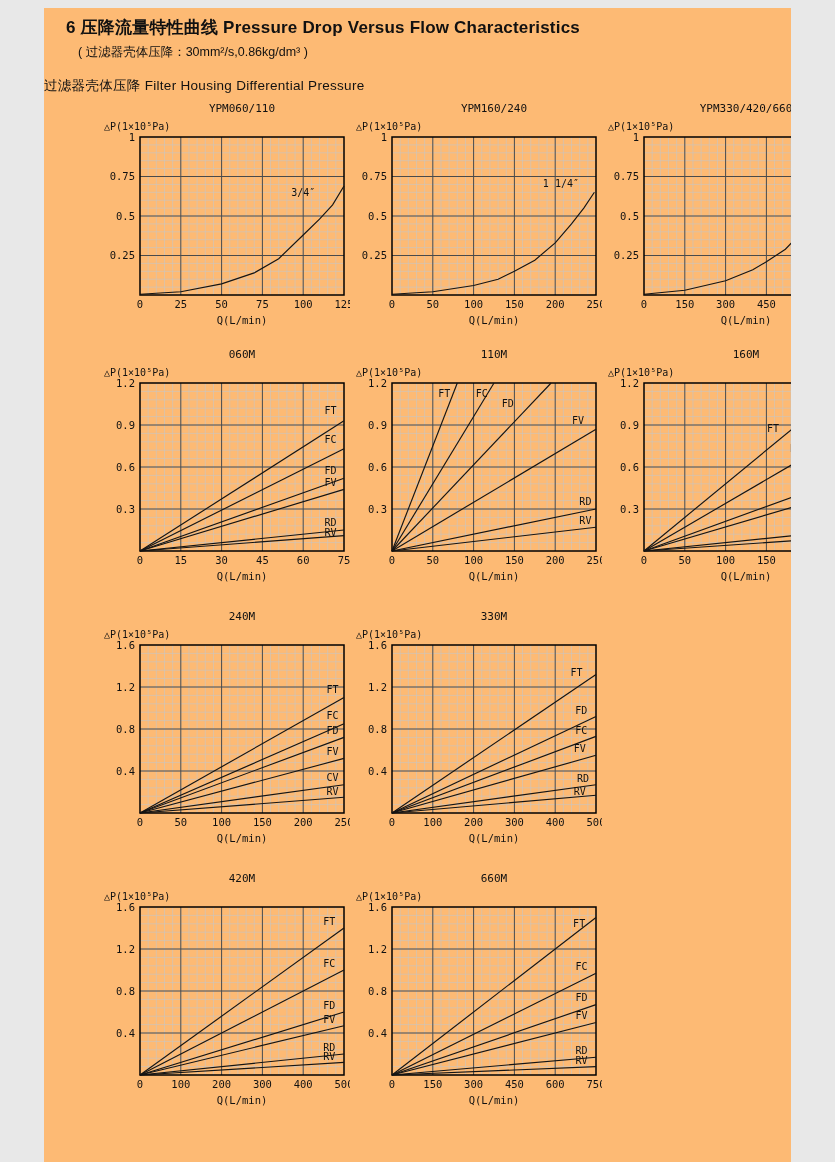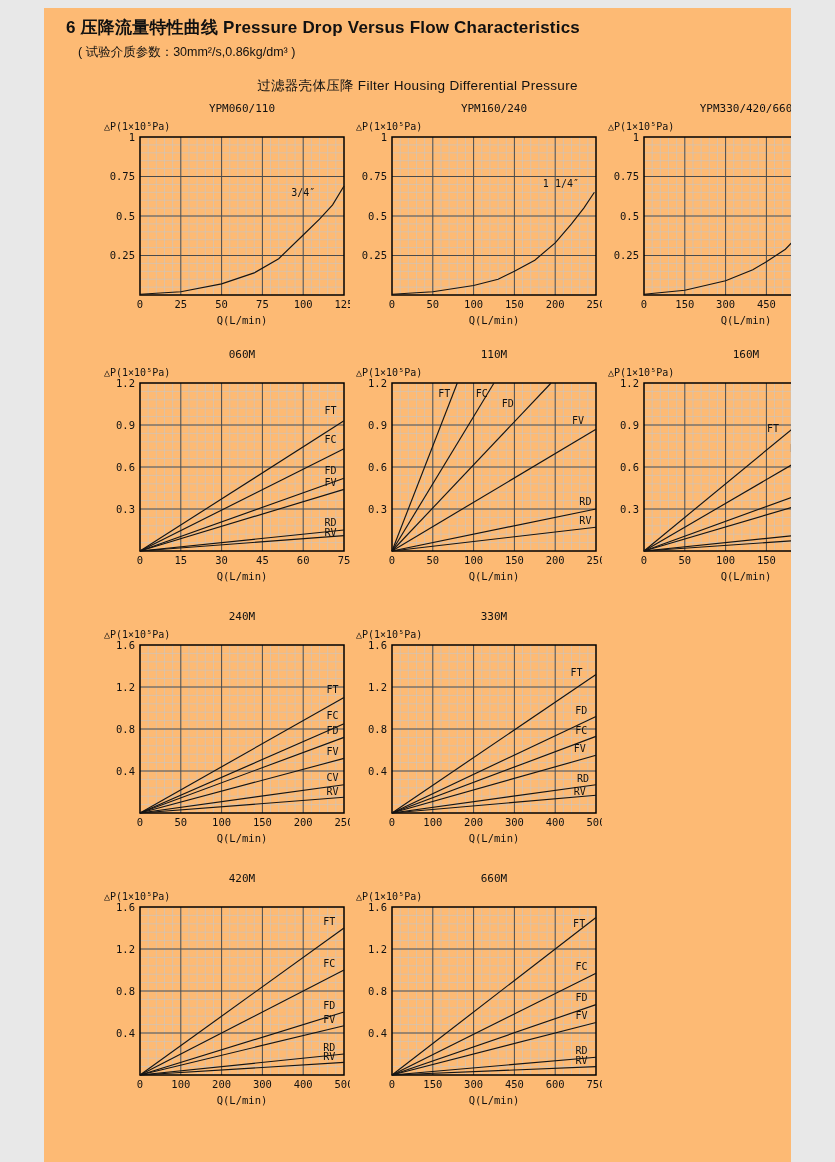--- a/index.html
+++ b/index.html
@@ -5,42 +5,42 @@
   html,body { margin:0; padding:0; background:#e8e8e8; }
   .page {
     width:747px; height:1162px; background:#fdba74; margin:8px auto;
     position:relative; overflow:hidden;
     font-family:"Liberation Sans", sans-serif; color:#111;
   }
   .header { padding:8px 0 0 22px; }
   .page-title { font-size:17px; font-weight:bold; margin:0; letter-spacing:0.2px; }
   .subtitle { font-size:12.5px; margin:5px 0 0 12px; }
   .section-heading {
-    text-align:center; font-size:13.5px; font-weight:normal;
+    font-size:13.5px; font-weight:normal;
     margin:16px 0 0 0; letter-spacing:0.3px;
   }
   .section-heading.second { margin-top:40px; }
   .chart-row { display:flex; margin-left:54px; }
   #row-housing { margin-top:4px; }
   #row-el1 { margin-top:12px; }
   #row-el2 { margin-top:18px; }
   #row-el3 { margin-top:18px; }
   .chart { width:252px; flex:0 0 252px; }
   svg text {
     font-family:"DejaVu Sans Mono", monospace;
     fill:#111;
   }
 </style>
 </head>
 <body>
 
 <div class="page">
   <div class="header">
     <h1 class="page-title">6 压降流量特性曲线 Pressure Drop Versus Flow Characteristics</h1>
-    <div class="subtitle">( 试验介质参数：30mm²/s,0.86kg/dm³ )</div>
+    <div class="subtitle">( 过滤器壳体压降：30mm²/s,0.86kg/dm³ )</div>
   </div>
 
   <div class="section-heading">过滤器壳体压降 Filter Housing Differential Pressure</div>
   <div class="chart-row" id="row-housing">
       <div class="chart"><svg width="252" height="230" viewBox="0 0 252 230">
           <line x1="50.16" y1="38" x2="50.16" y2="196" stroke="#c6c6c6" stroke-width="0.6"></line>
           <line x1="58.32" y1="38" x2="58.32" y2="196" stroke="#c6c6c6" stroke-width="0.6"></line>
           <line x1="66.48" y1="38" x2="66.48" y2="196" stroke="#c6c6c6" stroke-width="0.6"></line>
           <line x1="74.64" y1="38" x2="74.64" y2="196" stroke="#c6c6c6" stroke-width="0.6"></line>
           <line x1="82.80000000000001" y1="38" x2="82.80000000000001" y2="196" stroke="#c6c6c6" stroke-width="0.6"></line>

